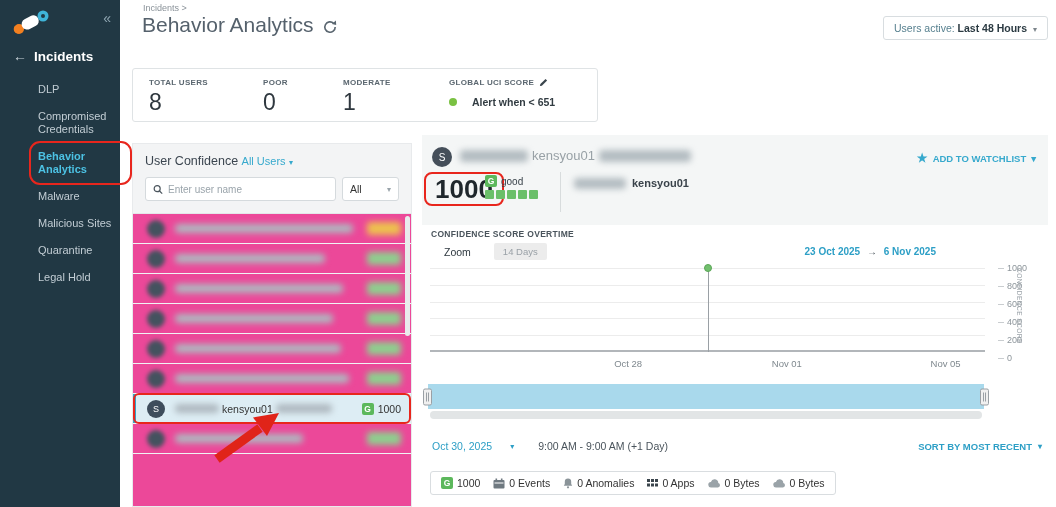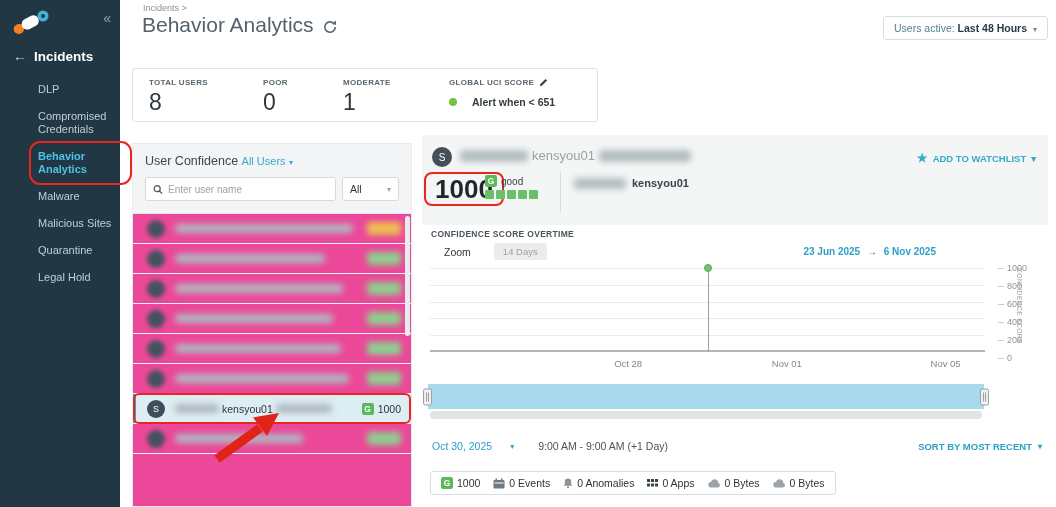--- a/index.html
+++ b/index.html
@@ -315,21 +315,21 @@
       <span class="uname">kensyou01</span>
     </div>
   </div>
 
   <div class="chart-title">CONFIDENCE SCORE OVERTIME</div>
   <div class="zoom-row">
     <span class="zlabel">Zoom</span>
     <span class="zoom-chip">14 Days</span>
   </div>
   <div class="date-range">
-    <a>23 Jun 2025</a>
+    <a>23 Oct 2025</a>
     <span class="arr">→</span>
     <a>6 Nov 2025</a>
   </div>
 
   <div class="plot">
     <div class="gl" style="top:0"></div>
     <div class="gl" style="top:20%"></div>
     <div class="gl" style="top:40%"></div>
     <div class="gl" style="top:60%"></div>
     <div class="gl" style="top:80%"></div>

